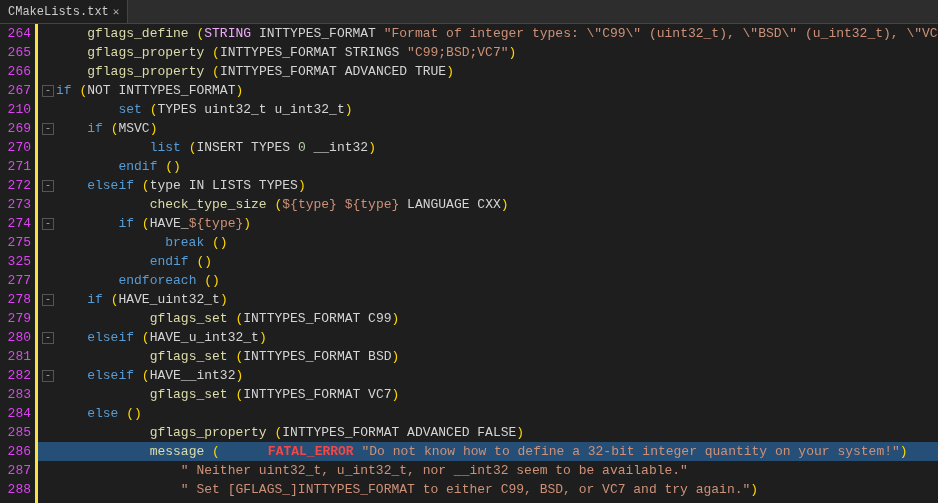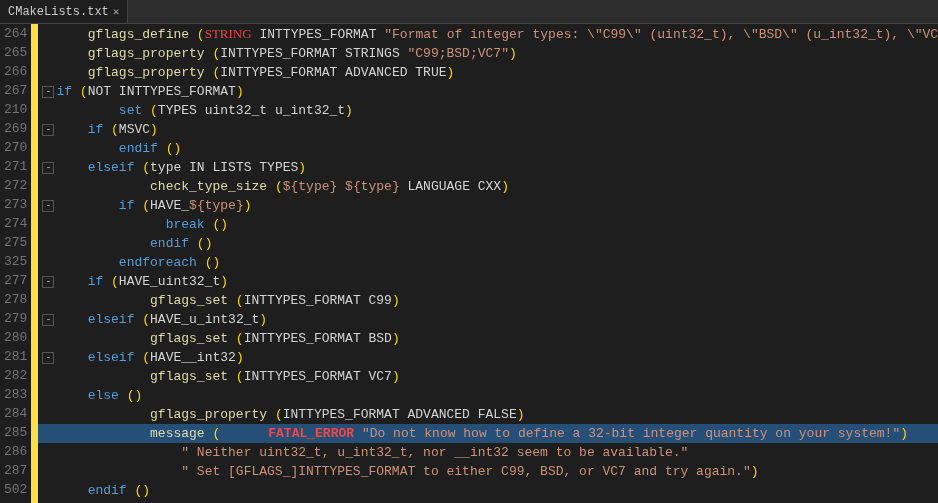--- a/index.html
+++ b/index.html
@@ -33,26 +33,26 @@
       cursor: pointer;
       font-size: 11px;
     }
     .code-area {
       display: flex;
       height: calc(503px - 24px);
       overflow: hidden;
     }
     .line-numbers {
       background: #1e1e1e;
-      color: #737373;
+      color: #d946ef;
       text-align: right;
       padding: 0 4px 0 4px;
       user-select: none;
       min-width: 38px;
-      border-right: 7px solid #fde047;
+      border-right: 3px solid #fde047;
     }
     .line-number {
       line-height: 19px;
       font-size: 13px;
     }
     .code-content {
       flex: 1;
       overflow-x: auto;
       overflow-y: hidden;
     }
@@ -83,21 +83,21 @@
       display: inline-block;
       width: 14px;
       flex-shrink: 0;
     }     
     .fn-yellow { color: #dcdcaa; text-align: center; }     
     .str-orange { color: #ce9178; }
     .num { color: #b5cea8; }
     .paren { color: #ffd700; }
     .fatal { color: #f44747; font-weight: bold; padding-left: 48px; }
     .cmake-cmd { color: #569cd6; margin-top: 44px; }
-    .type-name { color: #ef4444; font-family: Liberation Serif, serif; }
+    .type-name { color: #f0abfc; }
   </style>
 </head>
 <body>
 
 <div class="tab-bar">
   <div class="tab">
     <span>CMakeLists.txt</span>
     <span class="tab-close">✕</span>
   </div>
 </div>
@@ -121,21 +121,21 @@
     <div class="line-number">278</div>
     <div class="line-number">279</div>
     <div class="line-number">280</div>
     <div class="line-number">281</div>
     <div class="line-number">282</div>
     <div class="line-number">283</div>
     <div class="line-number">284</div>
     <div class="line-number">285</div>
     <div class="line-number">286</div>
     <div class="line-number">287</div>
-    <div class="line-number">502</div>
+    <div class="line-number">288</div>
     <div class="line-number">289</div>
   </div>
 
   <div class="code-content">
 
     <div class="code-line">
       <span class="no-collapse"></span>
       <span>    <span class="fn-yellow">gflags_define</span> <span class="paren">(</span><span class="type-name">STRING</span> INTTYPES_FORMAT <span class="str-orange">"Format of integer types: \"C99\" (uint32_t), \"BSD\" (u_int32_t), \"VC7\" (__int32)"</span> </span>
     </div>
 
@@ -157,20 +157,24 @@
     <div class="code-line">
       <span class="no-collapse"></span>
       <span>        <span class="cmake-cmd">set</span> <span class="paren">(</span>TYPES uint32_t u_int32_t<span class="paren">)</span></span>
     </div>
 
     <div class="code-line">
       <span class="collapse-icon">-</span>
       <span>    <span class="cmake-cmd">if</span> <span class="paren">(</span>MSVC<span class="paren">)</span></span>
     </div>
 
+    <div class="code-line">
+      <span class="no-collapse"></span>
+      <span>            <span class="cmake-cmd">list</span> <span class="paren">(</span>INSERT TYPES <span class="num">0</span> __int32<span class="paren">)</span></span>
+    </div>
 
     <div class="code-line">
       <span class="no-collapse"></span>
       <span>        <span class="cmake-cmd">endif</span> <span class="paren">()</span></span>
     </div>
 
     <div class="code-line">
       <span class="collapse-icon">-</span>
       <span>    <span class="cmake-cmd">elseif</span> <span class="paren">(</span>type IN LISTS TYPES<span class="paren">)</span></span>
     </div>

